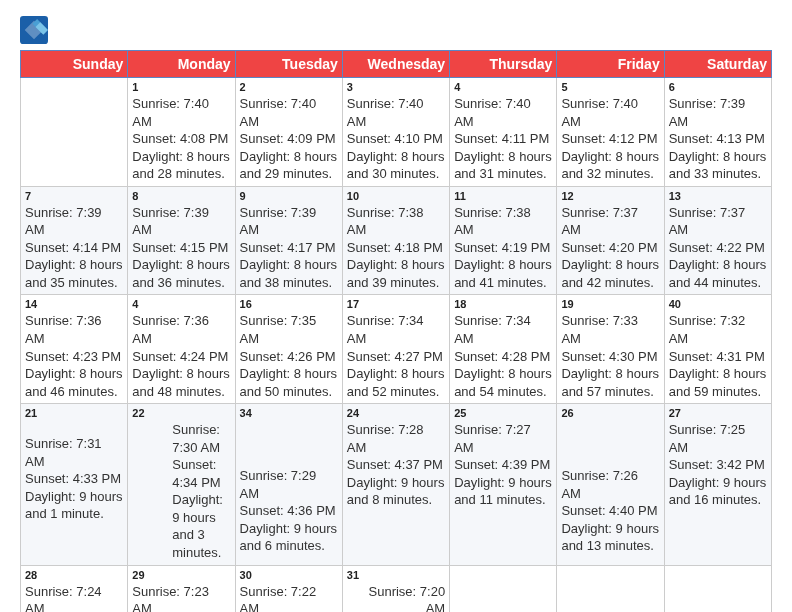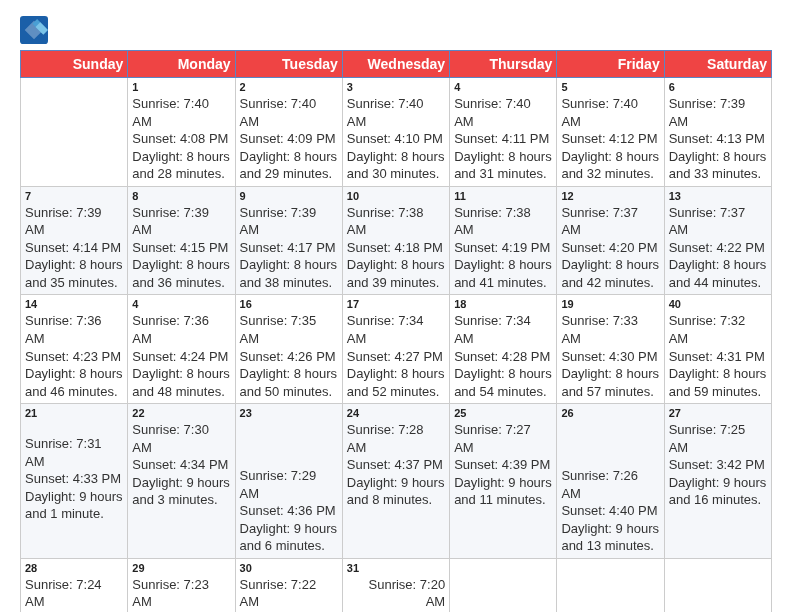--- a/index.html
+++ b/index.html
@@ -283,27 +283,27 @@
         <tr>
           <td>
             <span class="day-num">21</span>
             <div class="cell-info" style="white-space: pre-line; margin-top: 16px;">Sunrise: 7:31 AM
 Sunset: 4:33 PM
 Daylight: 9 hours
 and 1 minute.</div>
           </td>
           <td>
             <span class="day-num">22</span>
-            <div class="cell-info" style="white-space: pre-line;">Sunrise: 7:30 AM
+            <div class="cell-info" style="white-space: pre-line; margin-left: 40px;">Sunrise: 7:30 AM
 Sunset: 4:34 PM
 Daylight: 9 hours
 and 3 minutes.</div>
           </td>
           <td>
-            <span class="day-num">23</span>
+            <span class="day-num">34</span>
             <div class="cell-info" style="white-space: pre-line; margin-top: 48px;">Sunrise: 7:29 AM
 Sunset: 4:36 PM
 Daylight: 9 hours
 and 6 minutes.</div>
           </td>
           <td>
             <span class="day-num">24</span>
             <div class="cell-info" style="white-space: pre-line;">Sunrise: 7:28 AM
 Sunset: 4:37 PM
 Daylight: 9 hours

